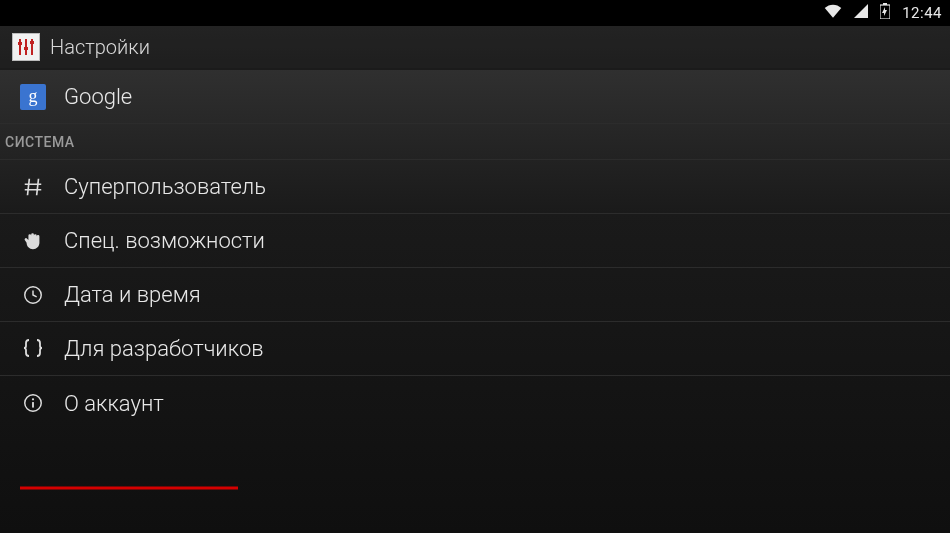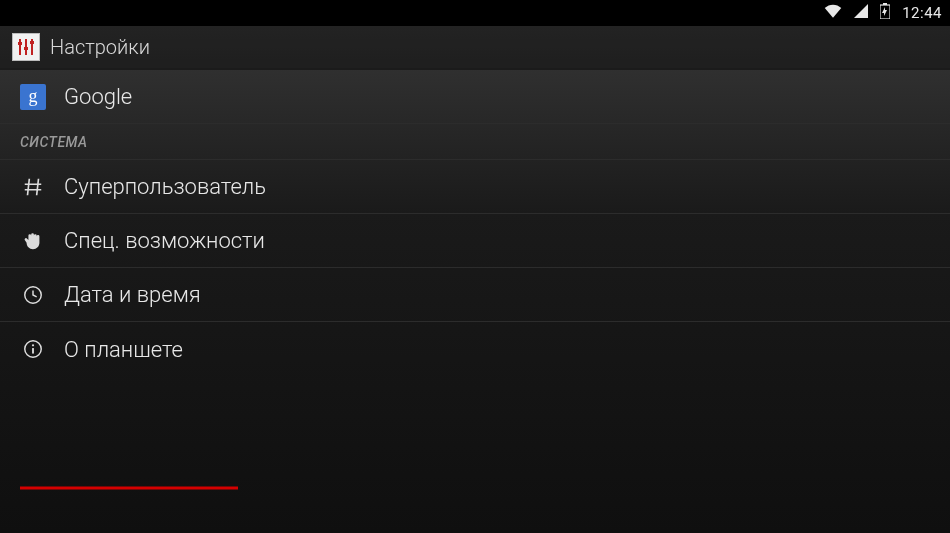--- a/index.html
+++ b/index.html
@@ -55,28 +55,27 @@
   .row .icon {
     width: 26px; height: 26px;
     display: flex; align-items: center; justify-content: center;
     color: #dcdcdc;
   }
   .row .label { font-size: 22px; color: #e8e8e8; font-weight: 300; }
 
   .section-header {
     height: 36px;
     display: flex; align-items: center;
-    padding: 0 20px;
+    padding: 0 5px;
     border-bottom: 1px solid #2c2c2c;
     color: #9a9a9a;
     font-size: 14px;
     letter-spacing: 0.5px;
     text-transform: uppercase;
     font-weight: 500;
-    font-style: italic;
   }
 
   
   .g-icon {
     width: 26px; height: 26px;
     background: #3a74d0;
     color: #fff;
     display: flex; align-items: center; justify-content: center;
     font-family: Georgia, serif;
     font-size: 18px;
@@ -170,30 +169,38 @@
     <span class="icon">
       <svg width="22" height="22" viewBox="0 0 24 24">
           <circle cx="12" cy="12" r="9" stroke="#dcdcdc" stroke-width="1.6" fill="none"></circle>
           <path stroke="#dcdcdc" stroke-width="1.6" fill="none" d="M12 7v5l4 2"></path>
         </svg>
     </span>
     <span class="label">Дата и время</span>
   </div>
 
 
+  <div class="row">
+    <span class="icon">
+      <svg width="24" height="22" viewBox="0 0 24 22">
+          <path stroke="#dcdcdc" stroke-width="1.8" fill="none" d="M8 2c-2 0-3 1-3 3v3c0 1-1 2-2 2 1 0 2 1 2 2v3c0 2 1 3 3 3M16 2c2 0 3 1 3 3v3c0 1 1 2 2 2-1 0-2 1-2 2v3c0 2-1 3-3 3"></path>
+        </svg>
+    </span>
+    <span class="label">Для разработчиков</span>
+  </div>
 
   <div class="row" style="border-bottom:none;">
     <span class="icon">
       <svg width="22" height="22" viewBox="0 0 24 24">
           <circle cx="12" cy="12" r="9" stroke="#dcdcdc" stroke-width="1.6" fill="none"></circle>
           <circle cx="12" cy="8" r="1.2" fill="#dcdcdc"></circle>
           <rect x="11" y="11" width="2" height="6" fill="#dcdcdc"></rect>
         </svg>
     </span>
-    <span class="label">О планшете</span>
+    <span class="label">О аккаунт</span>
   </div>
 
 </div>
 
 <div class="annotation">
   
 </div>
 
 <div class="annotation underline-red">
   <svg viewBox="0 0 218 4" preserveAspectRatio="none">

